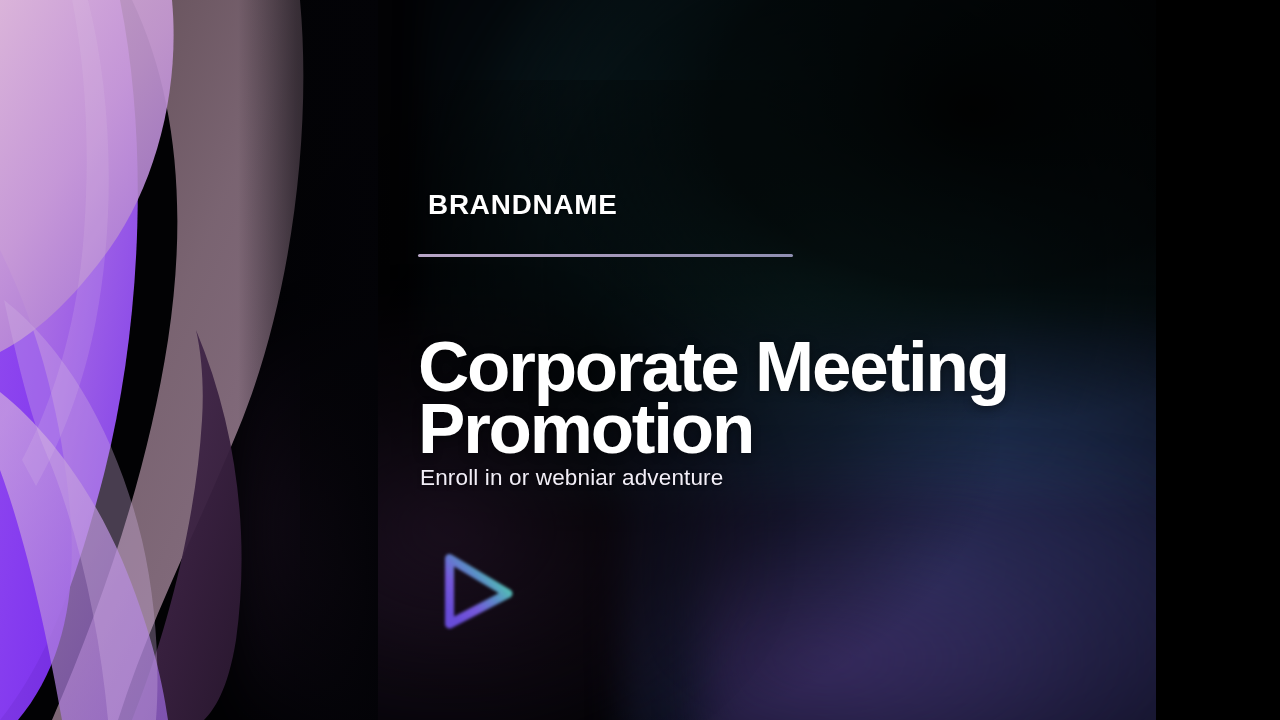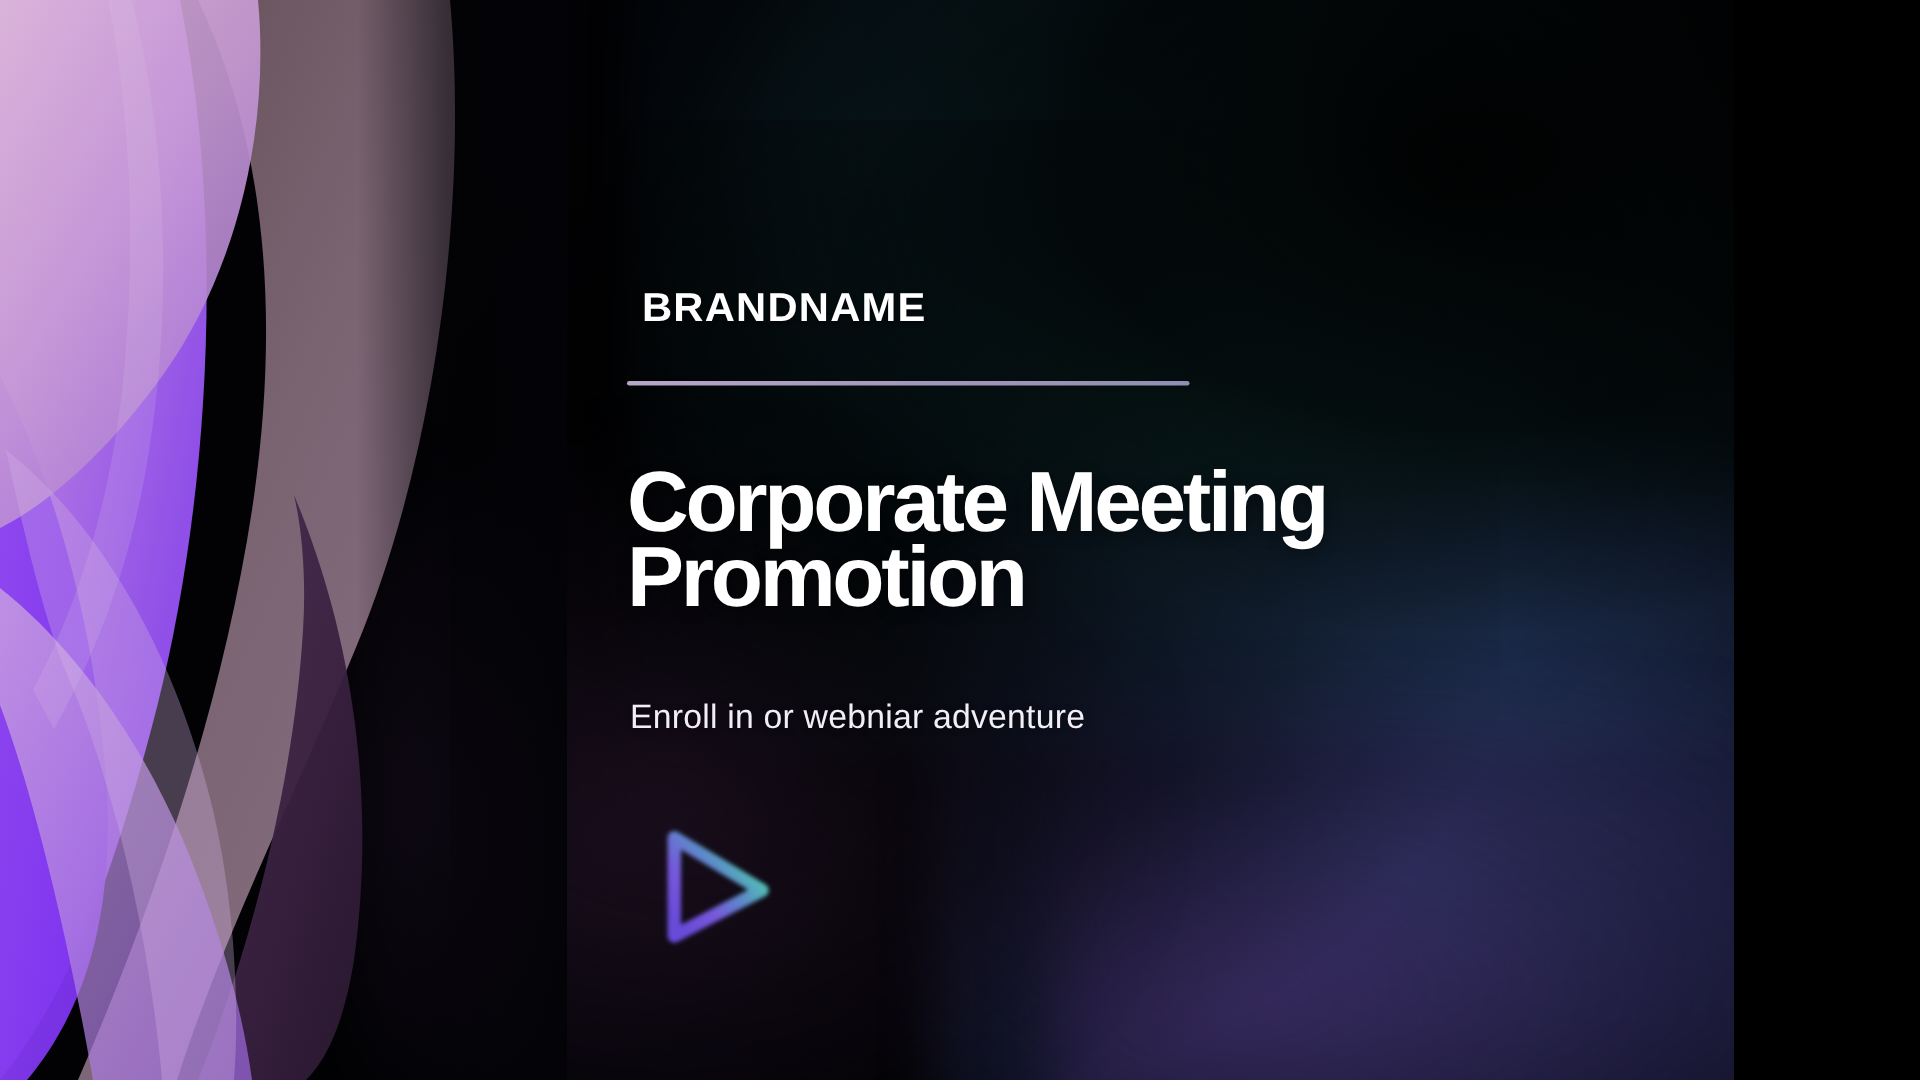--- a/index.html
+++ b/index.html
@@ -145,24 +145,24 @@
                 #c8b4d8 0%,
                 #b9a8cd 35%,
                 #a9a0c4 70%,
                 #9c9ac0 100%);
     opacity: 0.92;
   }
 
   .title {
     position: absolute;
     left: 0px;
-    top: 272px;
+    top: 288px;
     width: 780px;
     color: #ffffff;
-    font-size: 57px;
+    font-size: 71px;
     font-weight: 700;
     line-height: 0.88;
     letter-spacing: -2.2px;
     white-space: pre-line;
     text-shadow: 0 2px 10px rgba(0,0,0,0.45);
   }
 
   .subtitle {
     position: absolute;
     left: 2px;

